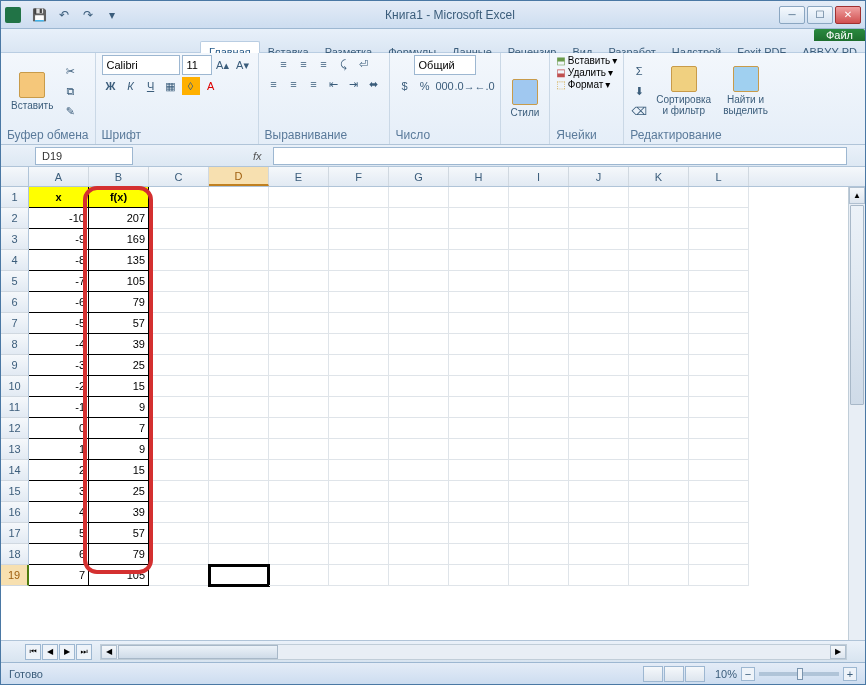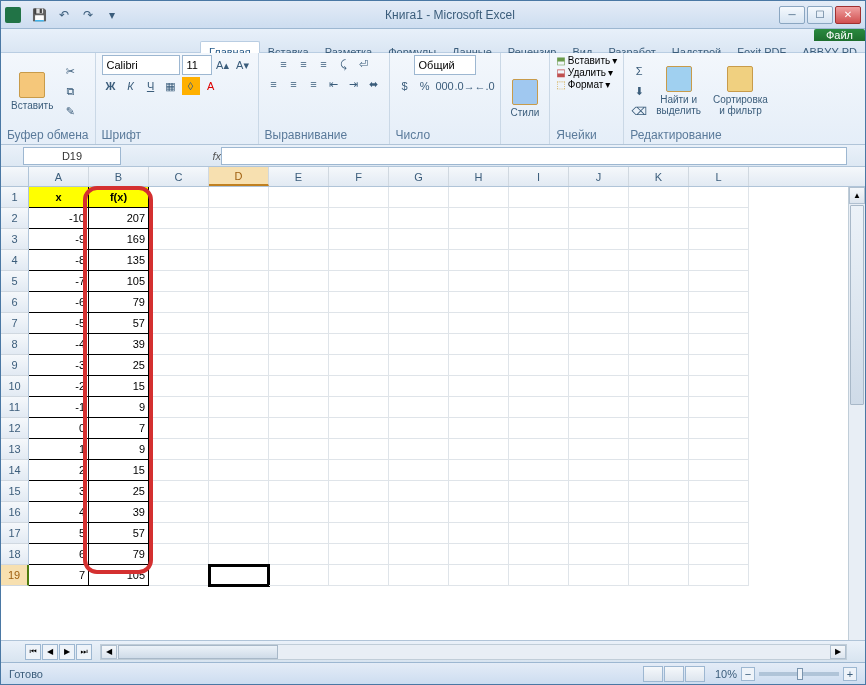--- a/index.html
+++ b/index.html
@@ -31,22 +31,22 @@
   .big-btn { display: flex; flex-direction: column; align-items: center; justify-content: center; padding: 2px 4px; cursor: pointer; }
   .big-btn .ico { width: 26px; height: 26px; background: #f5c77a; border: 1px solid #c89b4a; border-radius: 2px; margin-bottom: 2px; }
   .big-btn .lbl { font-size: 10px; color: #3b5d7b; line-height: 11px; text-align: center; }
   .mini-col { display: flex; flex-direction: column; gap: 2px; }
   .mini-btn { width: 18px; height: 18px; border: 1px solid transparent; display: flex; align-items: center; justify-content: center; font-size: 11px; color: #3b5d7b; cursor: pointer; }
   .font-row { display: flex; gap: 2px; align-items: center; }
   .font-name { width: 78px; height: 20px; border: 1px solid #9db7d1; background: #fff; font-size: 11px; padding: 0 4px; }
   .font-size { width: 30px; height: 20px; border: 1px solid #9db7d1; background: #fff; font-size: 11px; padding: 0 4px; }
   
   .namebox-row { height: 22px; background: linear-gradient(#eaf1f9,#dde8f3); border-bottom: 1px solid #b0c4d8; display: flex; align-items: center; }
-  .namebox { width: 98px; height: 18px; margin-left: 22px; border: 1px solid #9db7d1; background: #fff; font-size: 11px; padding: 0 6px; text-align: center; color: #333; }
-  .fx-lbl { width: 20px; text-align: right; font-style: italic; font-size: 11px; color: #555; margin-left: 80px; }
+  .namebox { width: 98px; height: 18px; margin-left: 34px; border: 1px solid #9db7d1; background: #fff; font-size: 11px; padding: 0 6px; color: #333; }
+  .fx-lbl { width: 20px; text-align: left; font-style: italic; font-size: 11px; color: #555; margin-left: 120px; }
   .formula-bar { flex: 1; height: 18px; border: 1px solid #9db7d1; background: #fff; margin-right: 18px; font-size: 11px; padding: 0 4px; }
   
   .sheet { flex: 1; display: flex; flex-direction: column; overflow: hidden; position: relative; }
   .col-headers { height: 20px; display: flex; background: linear-gradient(#f5f8fb,#e2eaf3); border-bottom: 1px solid #b0c4d8; }
   .corner { width: 28px; border-right: 1px solid #b0c4d8; }
   .colh { width: 60px; border-right: 1px solid #d0d8e0; display: flex; align-items: center; justify-content: center; font-size: 11px; color: #3b5d7b; cursor: pointer; }
   .colh.sel { background: #f7e0b0; color: #a06010; border-bottom: 2px solid #c08020; }
   .rows { flex: 1; overflow: hidden; }
   .row { display: flex; height: 21px; }
   .rowh { width: 28px; border-right: 1px solid #b0c4d8; border-bottom: 1px solid #d0d8e0; background: linear-gradient(#f5f8fb,#e2eaf3); display: flex; align-items: center; justify-content: center; font-size: 11px; color: #3b5d7b; cursor: pointer; }
@@ -218,28 +218,28 @@
       <div class="rgroup-label">Ячейки</div>
     </div>
     <div class="rgroup" style="border-right:none;">
       <div class="rgroup-body">
         <div class="mini-col">
           <div class="mini-btn">Σ</div>
           <div class="mini-btn">⬇</div>
           <div class="mini-btn">⌫</div>
         </div>
         <div class="big-btn">
+          <div class="ico" style="background:#f0d080;"></div>
+          <div class="lbl" style="white-space:pre;">Сортировка
+и фильтр</div>
+        </div>
+        <div class="big-btn">
           <div class="ico" style="background:#a0d0f0;"></div>
           <div class="lbl" style="white-space:pre;">Найти и
 выделить</div>
-        </div>
-        <div class="big-btn">
-          <div class="ico" style="background:#f0d080;"></div>
-          <div class="lbl" style="white-space:pre;">Сортировка
-и фильтр</div>
         </div>
       </div>
       <div class="rgroup-label">Редактирование</div>
     </div>
   </div>
 
   <div class="namebox-row">
     <input class="namebox" value="D19" style="">
     <div class="fx-lbl">fx</div>
     <input class="formula-bar" value="" style="">

